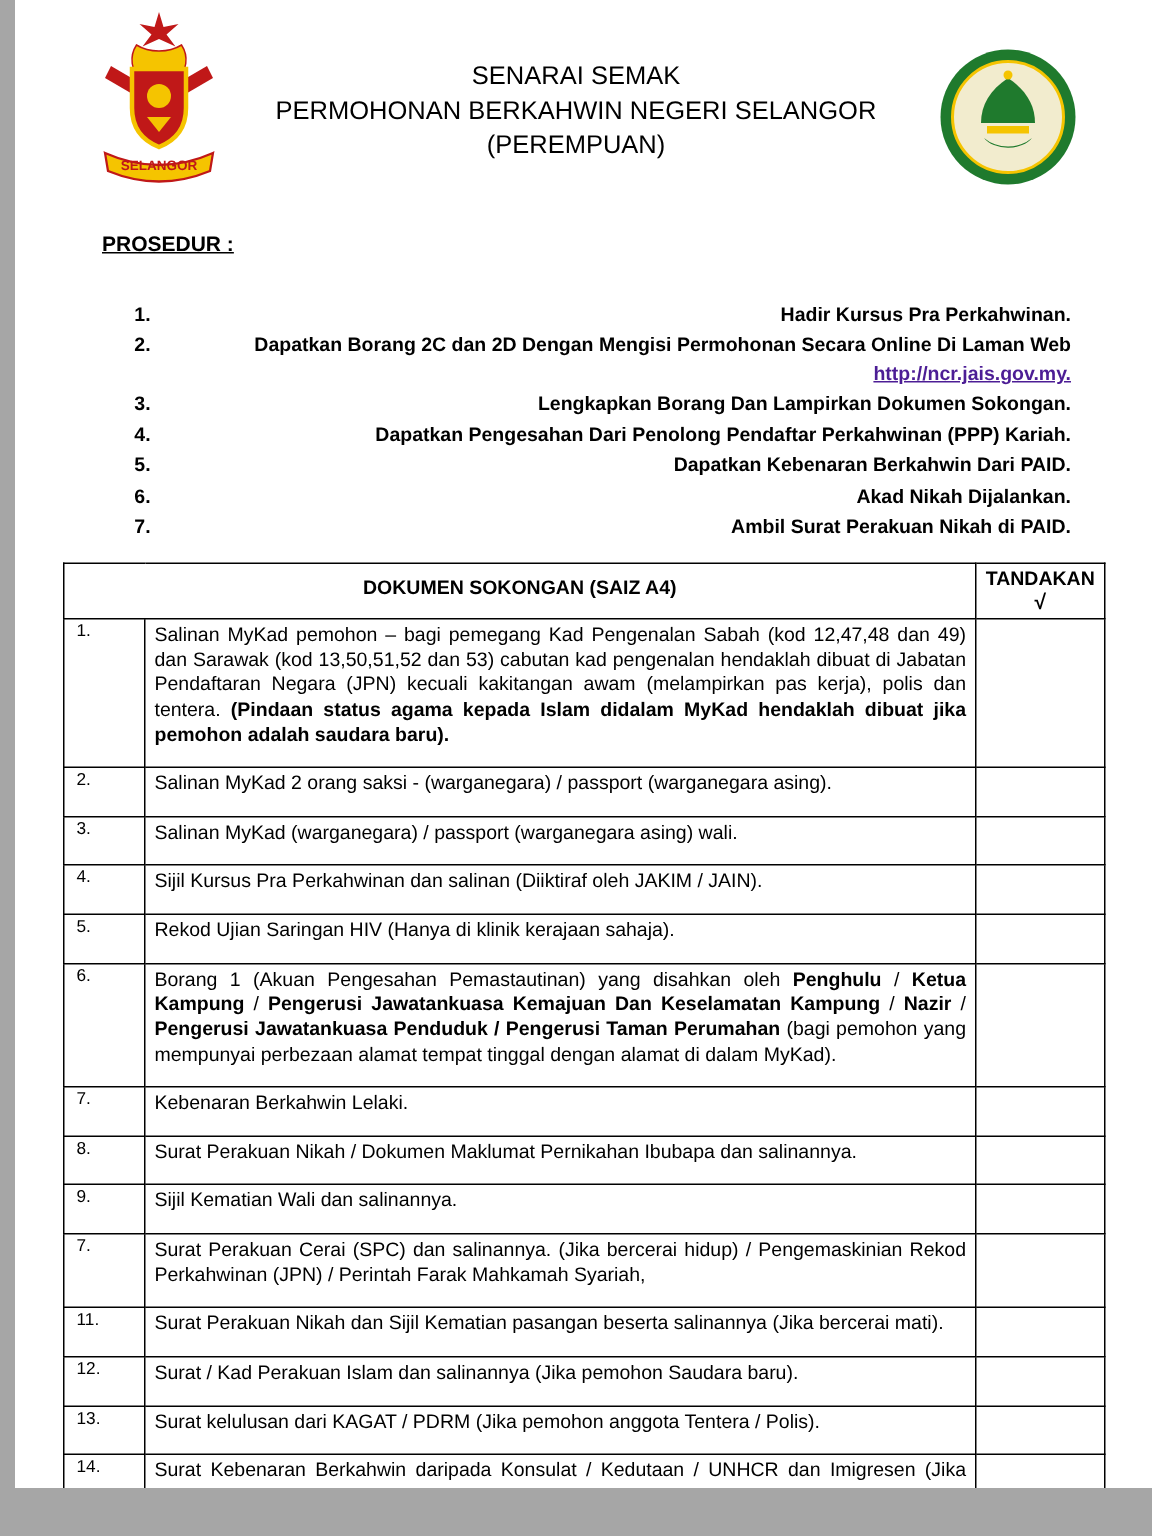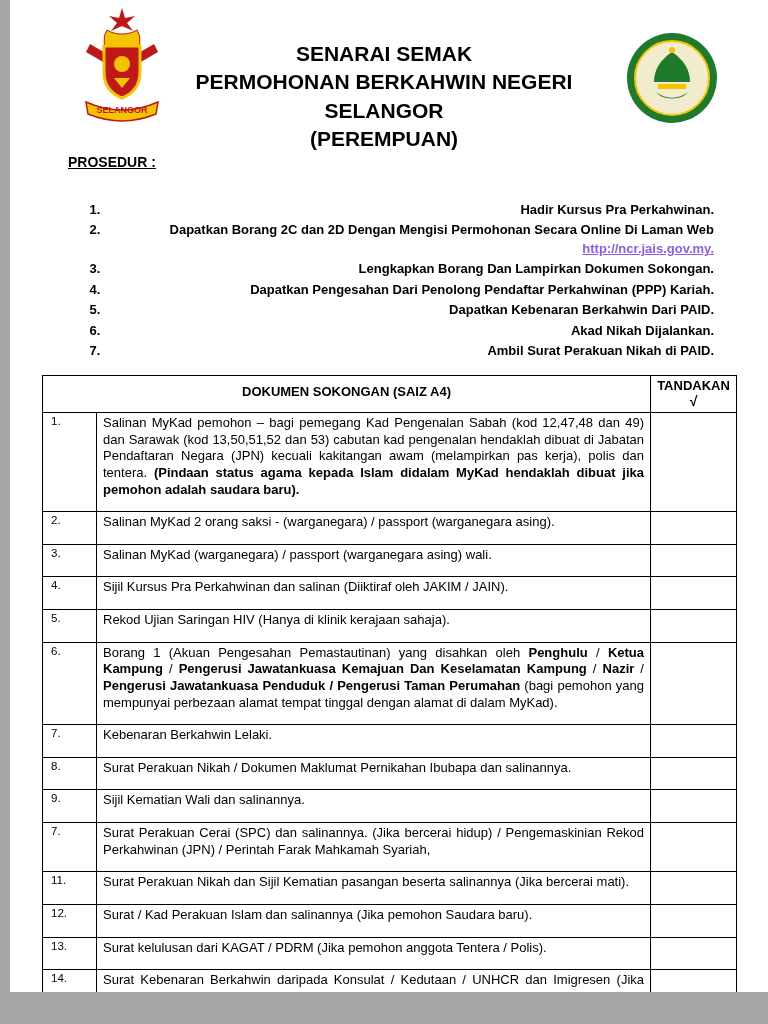--- a/index.html
+++ b/index.html
@@ -7,30 +7,30 @@
   .viewport {
     position:relative; width:768px; height:1024px; overflow:hidden;
     background:#a6a6a6; font-family:"Liberation Sans", sans-serif; color:#000;
   }
   .page {
     position:absolute; left:10px; top:0; width:758px; height:992px;
     background:#ffffff; overflow:hidden;
   }
   
   .hdr { position:relative; height:130px; }
-  .logo-left { position:absolute; left:60px; top:6px; width:104px; height:120px; }
+  .logo-left { position:absolute; left:44px; top:6px; width:104px; height:120px; }
   .logo-right { position:absolute; right:48px; top:30px; width:96px; height:96px; }
   .title-wrap { position:absolute; left:140px; right:150px; top:40px; text-align:center; }
-  .title-wrap div { font-size:21px; font-weight:bold; line-height:1.35; }
+  .title-wrap div { font-size:17px; font-weight:normal; line-height:1.35; }
   
   .prosedur { margin:24px 0 0 58px; }
   .prosedur-heading { font-size:14px; font-weight:bold; text-decoration:underline; margin-bottom:31px; }
   ol.plist { margin-left:36px; width:610px; }
   ol.plist li { font-size:13px; font-weight:bold; line-height:1.42; margin-bottom:2px;text-align:right; }
-  .link { color:#8b5cf6; text-decoration:underline; cursor:pointer; }
+  .link { color:#4c1d95; text-decoration:underline; cursor:pointer; }
   
   table.doc { border-collapse:collapse; margin:14px 0 0 32px; width:694px; table-layout:fixed; }
   table.doc th, table.doc td { border:1.5px solid #000; vertical-align:top; }
   th.doc-head { font-size:13px; font-weight:bold; text-align:center; padding:8px 4px; }
   th.tick-head { font-size:13px; font-weight:bold; text-align:center; padding:2px 2px; line-height:1.2; }
   th.tick-head .chk { font-size:14px; font-weight:bold; display:block; }
   col.c-no { width:54px; }
   col.c-txt { width:554px; }
   col.c-tick { width:86px; }
   td.no { font-size:11.5px; padding:2px 4px 12px 8px; }

